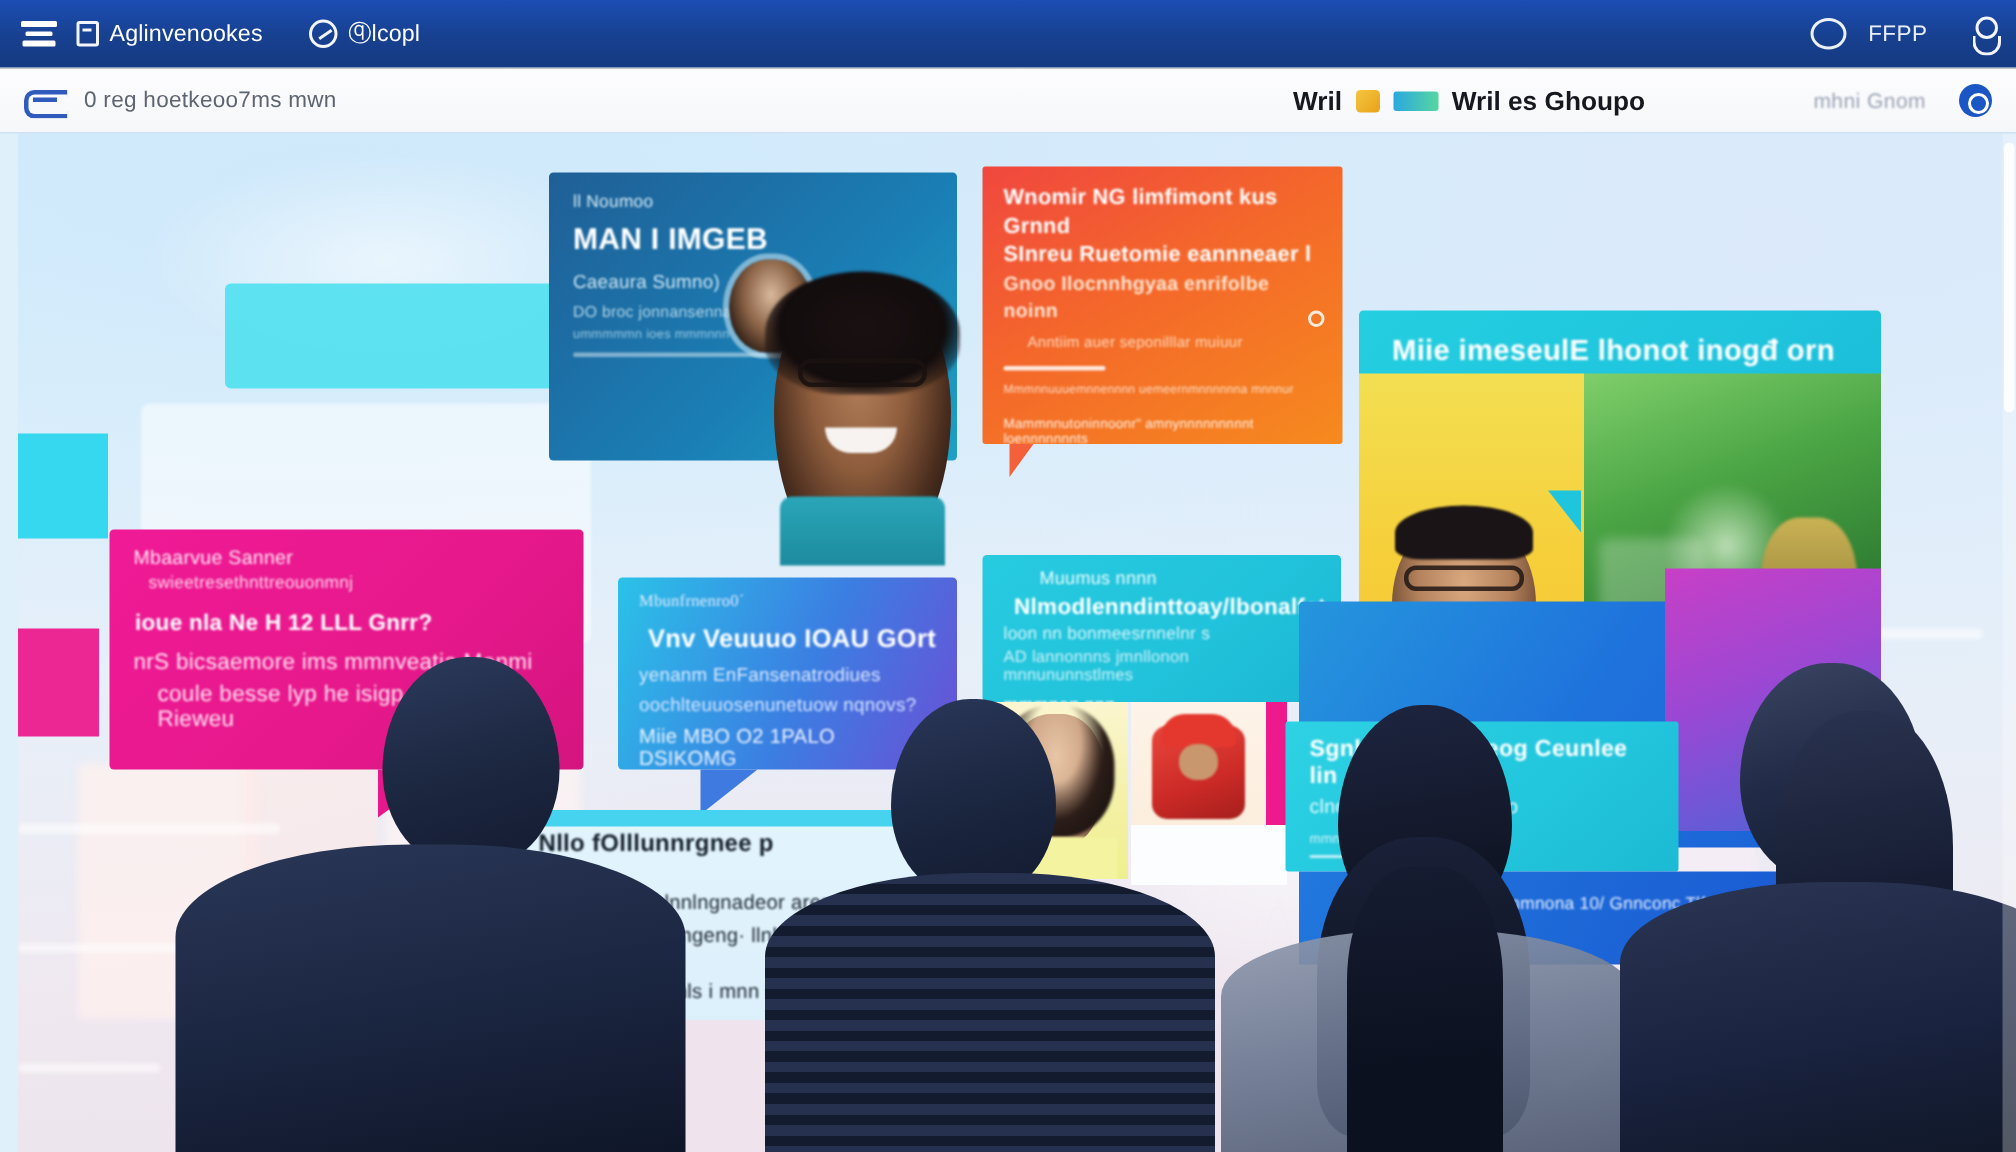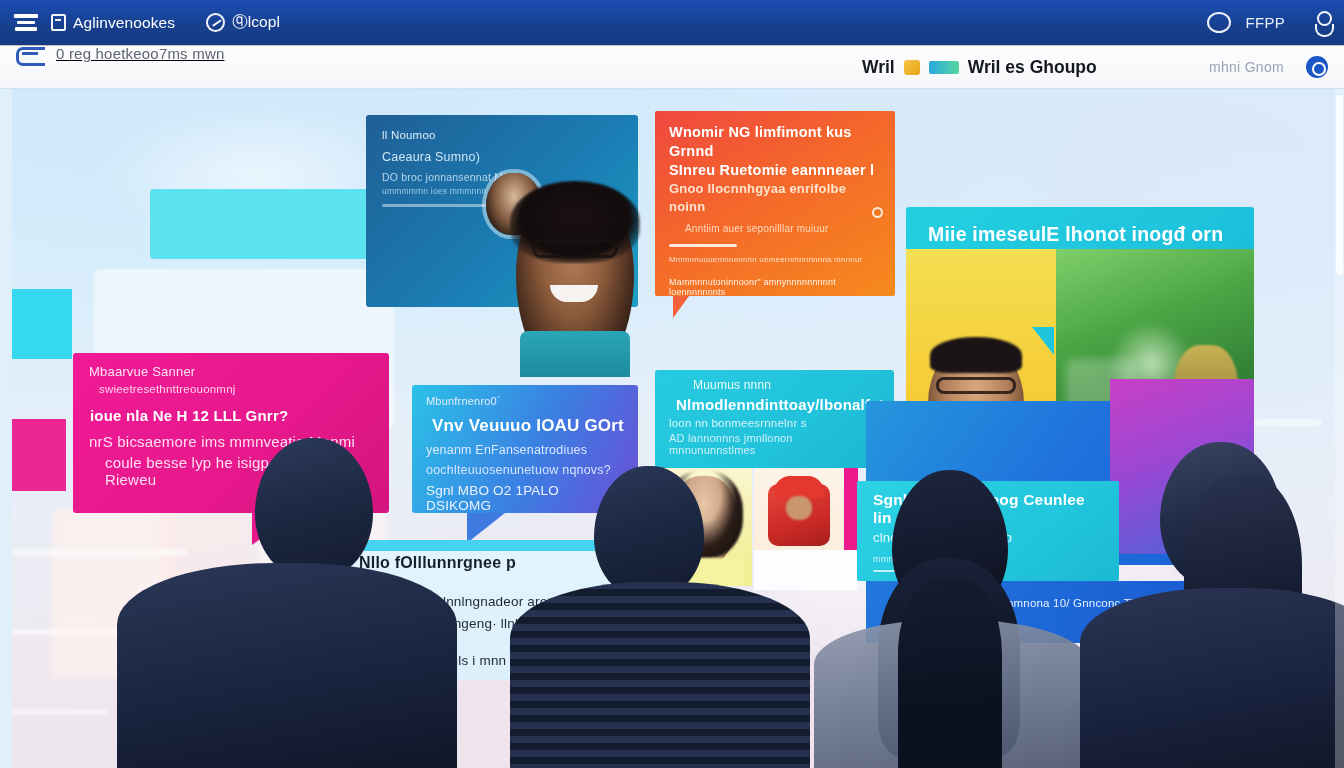--- a/index.html
+++ b/index.html
@@ -62,23 +62,22 @@
   .profile-icon::after{
     content:""; position:absolute; left:0px; top:13px; width:15px; height:11px;
     border:2.4px solid #fff; border-top:none;
     border-radius:0 0 9px 9px;
   }
   .top-label{ color:#e9eefc; font-size:15px; filter:blur(.4px); letter-spacing:.3px; }
 
   .chrome-bar2{
     position:absolute; left:0; top:45px; width:1344px; height:44px;
     background:linear-gradient(180deg,#fdfdfe 0%,#f6f7fa 100%);
-    display:flex; align-items:flex-start; padding:0 16px; z-index:59;
+    display:flex; align-items:center; padding:0 16px; z-index:59;
     border-bottom:1px solid #cfe2f3;
-    text-decoration:underline;
   }
   .back-icon{
     width:26px; height:17px; position:relative; flex:0 0 auto; margin-right:14px;
   }
   .back-icon::before{
     content:""; position:absolute; left:0; top:2px; width:26px; height:13px;
     border:3px solid #2f5bbd; border-right:none; border-radius:7px 0 0 7px;
   }
   .back-icon::after{
     content:""; position:absolute; left:6px; top:7px; width:16px; height:3px; background:#2f5bbd;
@@ -223,20 +222,21 @@
     <div class="bg-swoosh" style="left:690px;top:390px;width:300px;height:190px;"></div>
 
     <div class="card" style="left:82px;top:180px;width:300px;height:160px;background:rgba(255,255,255,.5);border-radius:6px;filter:blur(1px);"></div>
     <div class="card" style="left:138px;top:100px;width:248px;height:70px;background:#4fe0f0;border-radius:4px 30px 30px 4px;opacity:.9;"></div>
     <div class="card" style="left:0px;top:200px;width:60px;height:70px;background:#36d8ef;"></div>
     <div class="card" style="left:0px;top:330px;width:54px;height:72px;background:#ec1a8c;opacity:.95;"></div>
 
     <div class="card" style="left:354px;top:26px;width:272px;height:192px;background:linear-gradient(135deg,#1f5f96 0%,#1a7fb5 60%,#1ea0c4 100%);border-radius:3px;">
       <div class="bubble-text" style="padding:14px 16px 0;">
         <div class="t-small" style="color:#d6ecf7;font-size:11.5px;">ll Noumoo</div>
+        <div class="t-head" style="color:#ffffff;font-size:20px;margin-top:8px;">MAN I IMGEB</div>
         <div class="t-sub" style="color:#cfe6f4;font-size:12.5px;margin-top:9px;">Caeaura    Sumno)</div>
         <div class="t-small" style="color:#b4d6ea;font-size:10.5px;margin-top:7px;">DO broc  jonnansennat Mil lies</div>
         <div class="t-small" style="color:#9dc9e3;font-size:8.5px;margin-top:3px;">ummmmmn  ioes  mmmnnn</div>
         <div class="ln" style="margin-top:8px;width:150px;height:3px;background:rgba(255,255,255,.45);"></div>
       </div>
 
       <div class="face" style="left:120px;top:58px;width:56px;height:62px;
                   background:radial-gradient(ellipse at 50% 38%, #d8b89c 0%, #8a6246 45%, #2c1d14 78%, #141014 100%);
                   box-shadow:0 0 0 4px rgba(210,235,247,.55);filter:blur(.6px);"></div>
     </div>
@@ -302,25 +302,25 @@
         <div class="t-head" style="color:#ffffff;font-size:15px;margin-top:12px;margin-left:1px;">ioue nla Ne H 12 LLL Gnrr?</div>
         <div class="t-sub" style="color:#ffe0f1;font-size:15px;margin-top:9px;">nrS bicsaemore ims  mmnveatia Menmi</div>
         <div class="t-sub" style="color:#ffe0f1;font-size:15px;margin-top:4px;margin-left:16px;">coule besse lyp he isigp ongiog Rieweu</div>
       </div>
     </div>
     <div class="tail" style="left:240px;top:424px;border-left:44px solid #e6188b;border-bottom:32px solid transparent;"></div>
     <div class="tail" style="left:286px;top:424px;border-right:30px solid #2f63d0;border-bottom:26px solid transparent;"></div>
 
     <div class="card" style="left:400px;top:296px;width:226px;height:128px;background:linear-gradient(115deg,#2bc2e8 0%,#3b7ee2 55%,#6b4fd6 100%);border-radius:3px;">
       <div class="bubble-text" style="padding:10px 14px 0;">
-        <div class="t-small" style="color:#e1ecff;font-size:11px;">Mbunfrnenro0´</div>
+        <div class="t-small" style="color:#e1ecff;font-size:11px;font-family:Liberation Serif, serif;">Mbunfrnenro0´</div>
         <div class="t-head" style="color:#fff;font-size:17px;margin-top:9px;margin-left:6px;">Vnv Veuuuo IOAU GOrt</div>
         <div class="t-sub" style="color:#dbe8ff;font-size:12.5px;margin-top:7px;">yenanm EnFansenatrodiues</div>
         <div class="t-sub" style="color:#d3e3ff;font-size:12.5px;margin-top:6px;">oochlteuuosenunetuow nqnovs?</div>
-        <div class="t-sub" style="color:#eaf2ff;font-size:13.5px;margin-top:6px;">Sgnl MBO O2 1PALO DSIKOMG</div>
+        <div class="t-sub" style="color:#eaf2ff;font-size:13.5px;margin-top:6px;">Miie MBO O2 1PALO DSIKOMG</div>
       </div>
     </div>
     <div class="tail" style="left:455px;top:424px;border-left:38px solid #3f7ae0;border-bottom:30px solid transparent;"></div>
     <div class="tail" style="left:596px;top:424px;border-right:30px solid #5a61da;border-bottom:26px solid transparent;"></div>
 
     <div class="card" style="left:643px;top:281px;width:239px;height:98px;background:linear-gradient(140deg,#27cbe0 0%,#21c2db 60%,#1cb6d2 100%);border-radius:3px;">
       <div class="bubble-text" style="padding:8px 14px 0;">
         <div class="t-sub" style="color:#eafcff;font-size:12px;margin-left:24px;">Muumus nnnn</div>
         <div class="t-head" style="color:#fff;font-size:15px;margin-top:4px;margin-left:7px;">Nlmodlenndinttoay/lbonalfet</div>
         <div class="t-small" style="color:#d7f5fb;font-size:11.5px;margin-top:4px;">loon nn bonmeesrnnelnr s</div>

